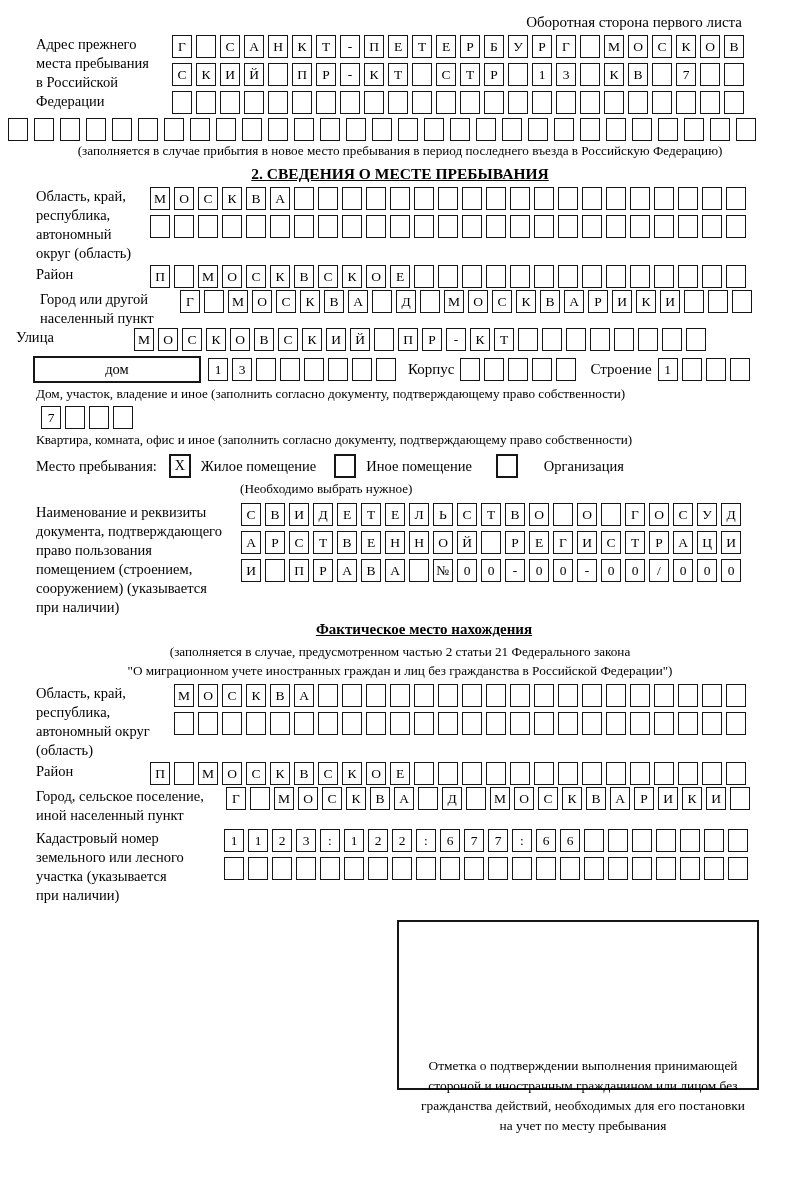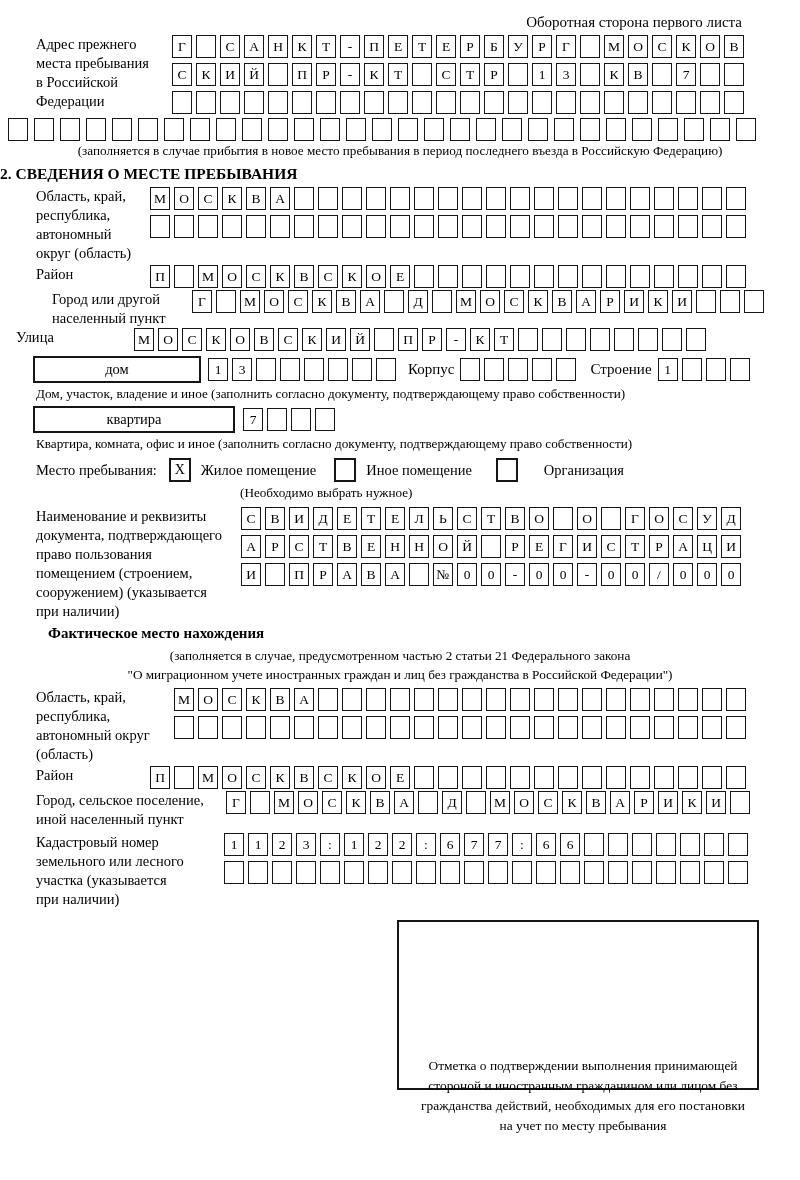--- a/index.html
+++ b/index.html
@@ -19,21 +19,21 @@
     display:flex; align-items:center; justify-content:center;
     font-size:13.5px; line-height:1;
   }
   .cellcol { display:flex; flex-direction:column; gap:5px; }
   .group { display:flex; align-items:flex-start; }
   .lbl { font-size:14.5px; line-height:19px; white-space:pre-line; flex:none; }
   .w136{width:136px;} .w114{width:114px;} .w140{width:140px;} .w118{width:118px;}
   .w138{width:138px;} .w190{width:190px;} .w188{width:188px;} .w205{width:205px;}
   .note { font-size:13.2px; }
   .center { text-align:center; }
-  .title { text-align:left; font-weight:bold; font-size:15.5px; }
+  .title { text-align:center; font-weight:bold; font-size:15.5px;text-decoration:underline; }
   .namebox {
     box-sizing:border-box; height:27px; border:2px solid #161616;
     display:flex; align-items:center; justify-content:center;
     font-size:14.5px; flex:none;
   }
   .inline-lbl { font-size:15px; flex:none; }
   .chk {
     box-sizing:border-box; width:22px; height:24px; border:2px solid #161616;
     display:flex; align-items:center; justify-content:center;
     font-size:14px; flex:none;
@@ -261,21 +261,21 @@
       <div class="cell"></div>
       <div class="cell"></div>
       <div class="cell"></div>
       <div class="cell"></div>
       <div class="cell"></div>
       <div class="cell"></div>
       <div class="cell"></div>
     </div>
 </div>
 
-<div class="group" style="margin:2px 0 0 52px;">
+<div class="group" style="margin:2px 0 0 40px;">
   <div class="lbl w140">Город или другой
 населенный пункт</div>
   <div class="cells">
       <div class="cell">Г</div>
       <div class="cell"></div>
       <div class="cell">М</div>
       <div class="cell">О</div>
       <div class="cell">С</div>
       <div class="cell">К</div>
       <div class="cell">В</div>
@@ -353,21 +353,20 @@
   <div class="cells">
       <div class="cell">1</div>
       <div class="cell"></div>
       <div class="cell"></div>
       <div class="cell"></div>
     </div>
 </div>
 <div class="note" style="margin:3px 0 0 36px;">Дом, участок, владение и иное (заполнить согласно документу, подтверждающему право собственности)</div>
 
 <div class="rowflex" style="margin:4px 0 0 33px;">
-  <div class="namebox" style="width:202px;">квартира</div>
   <div class="cells" style="margin-left:8px;">
       <div class="cell">7</div>
       <div class="cell"></div>
       <div class="cell"></div>
       <div class="cell"></div>
     </div>
 </div>
 <div class="note" style="margin:3px 0 0 36px;">Квартира, комната, офис и иное (заполнить согласно документу, подтверждающему право собственности)</div>
 
 <div class="rowflex" style="margin:6px 0 0 36px; font-size:14.5px;">

